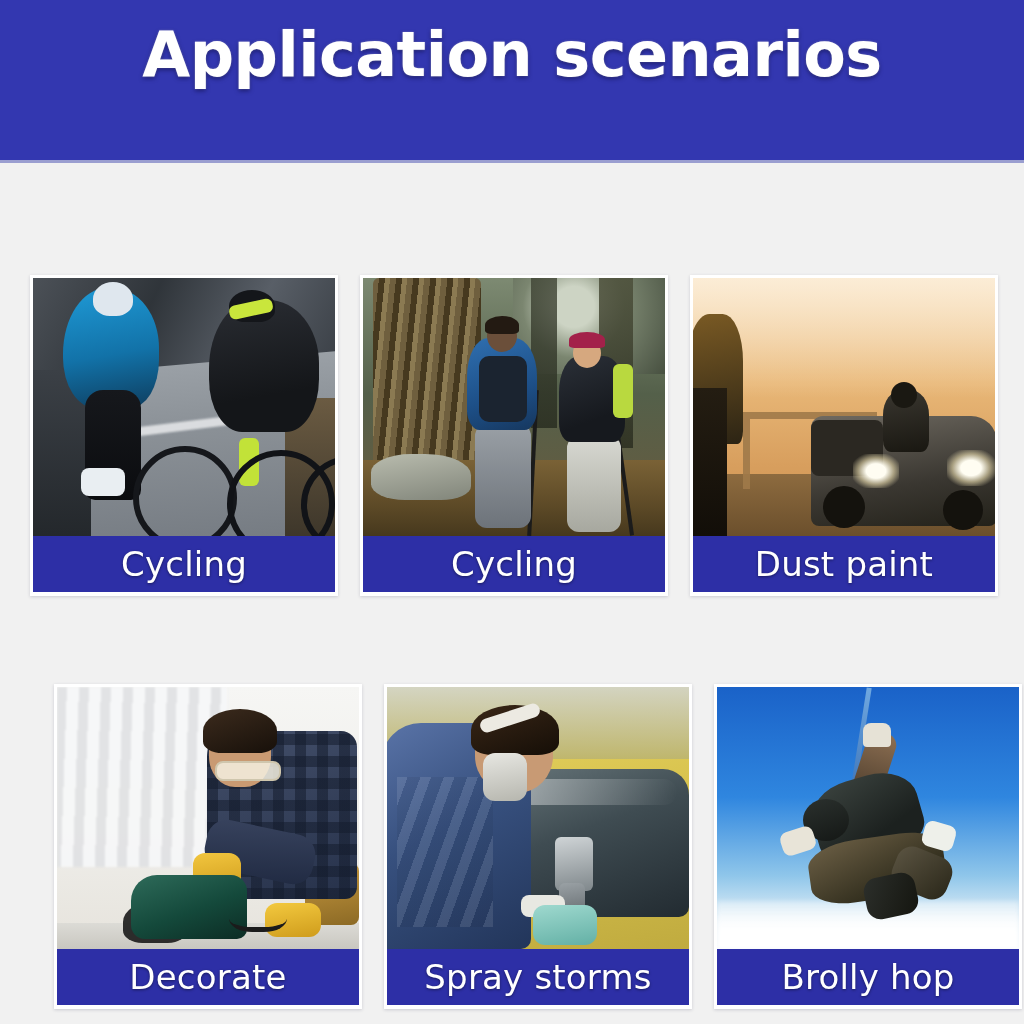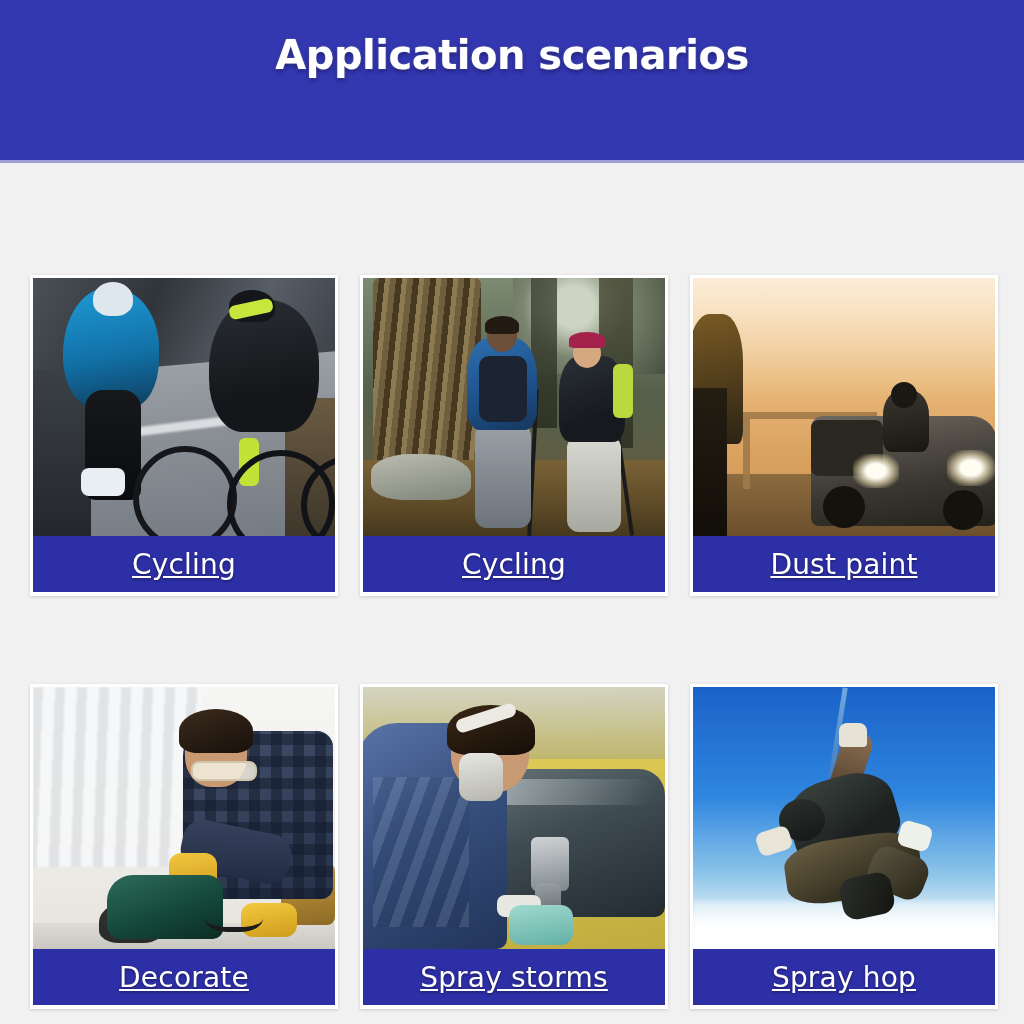--- a/index.html
+++ b/index.html
@@ -31,41 +31,41 @@
     border-bottom: 3px solid #9a9ed0;
     box-sizing: border-box;
   }
   .banner-title {
     position: absolute;
     left: 0;
     top: 18px;
     width: 1024px;
     text-align: center;
     color: #ffffff;
-    font-size: 40px;
+    font-size: 62px;
     font-weight: bold;
     letter-spacing: -0.5px;
     line-height: 74px;
     font-family: "DejaVu Sans", "Liberation Sans", sans-serif;
     text-shadow: 0 2px 4px rgba(10,10,60,0.55), 0 0 2px rgba(255,255,255,0.4);
     white-space: nowrap;
   }
 
   
   .grid {
     position: absolute;
     left: 30px;
     top: 275px;
     width: 968px;
   }
   .row {
     display: flex;
     gap: 22px;
   }
-  .row-2 { margin-top: 88px; }
+  .row-2 { margin-top: 88px; margin-left: 24px; }
 
   .tile {
     position: relative;
     width: 308px;
     background: #ffffff;
     padding: 3px 3px 4px 3px;
     box-sizing: border-box;
     box-shadow: 0 1px 3px rgba(120,120,140,0.30);
   }
 
@@ -79,26 +79,25 @@
   .row-2 .photo { height: 262px; }
 
   .caption {
     width: 302px;
     height: 56px;
     background: #2d2fa6;
     color: #ffffff;
     display: flex;
     align-items: center;
     justify-content: center;
-    font-size: 28px;
+    font-size: 34px;
     font-family: "DejaVu Sans", "Liberation Sans", sans-serif;
     letter-spacing: 0.2px;
     text-shadow: 0 1px 3px rgba(0,0,0,0.45);
     box-sizing: border-box;
-    text-decoration: underline;
   }
 
   
   .layer { position: absolute; }
 
   
   .cyc-sky { left:0; top:0; width:302px; height:120px;
     background: linear-gradient(160deg,#6c7480 0%,#3c4450 40%,#2b3038 100%); }
   .cyc-rock { left:0; top:0; width:302px; height:150px;
     background: linear-gradient(115deg,#4a4f55 0%,#2e3338 35%,#5a6068 65%,#33383e 100%);
@@ -445,17 +444,17 @@
           <div class="layer bh-top-arm"></div>
           <div class="layer bh-top-hand"></div>
           <div class="layer bh-top-body"></div>
           <div class="layer bh-helmet"></div>
           <div class="layer bh-bot-body"></div>
           <div class="layer bh-leg1"></div>
           <div class="layer bh-leg2"></div>
           <div class="layer bh-boot"></div>
           <div class="layer bh-hand2"></div>
         </div>
-        <div class="caption">Spray hop</div>
+        <div class="caption">Brolly hop</div>
       </div>
     </div>
   </div>
 </div>
 
 </body></html>

